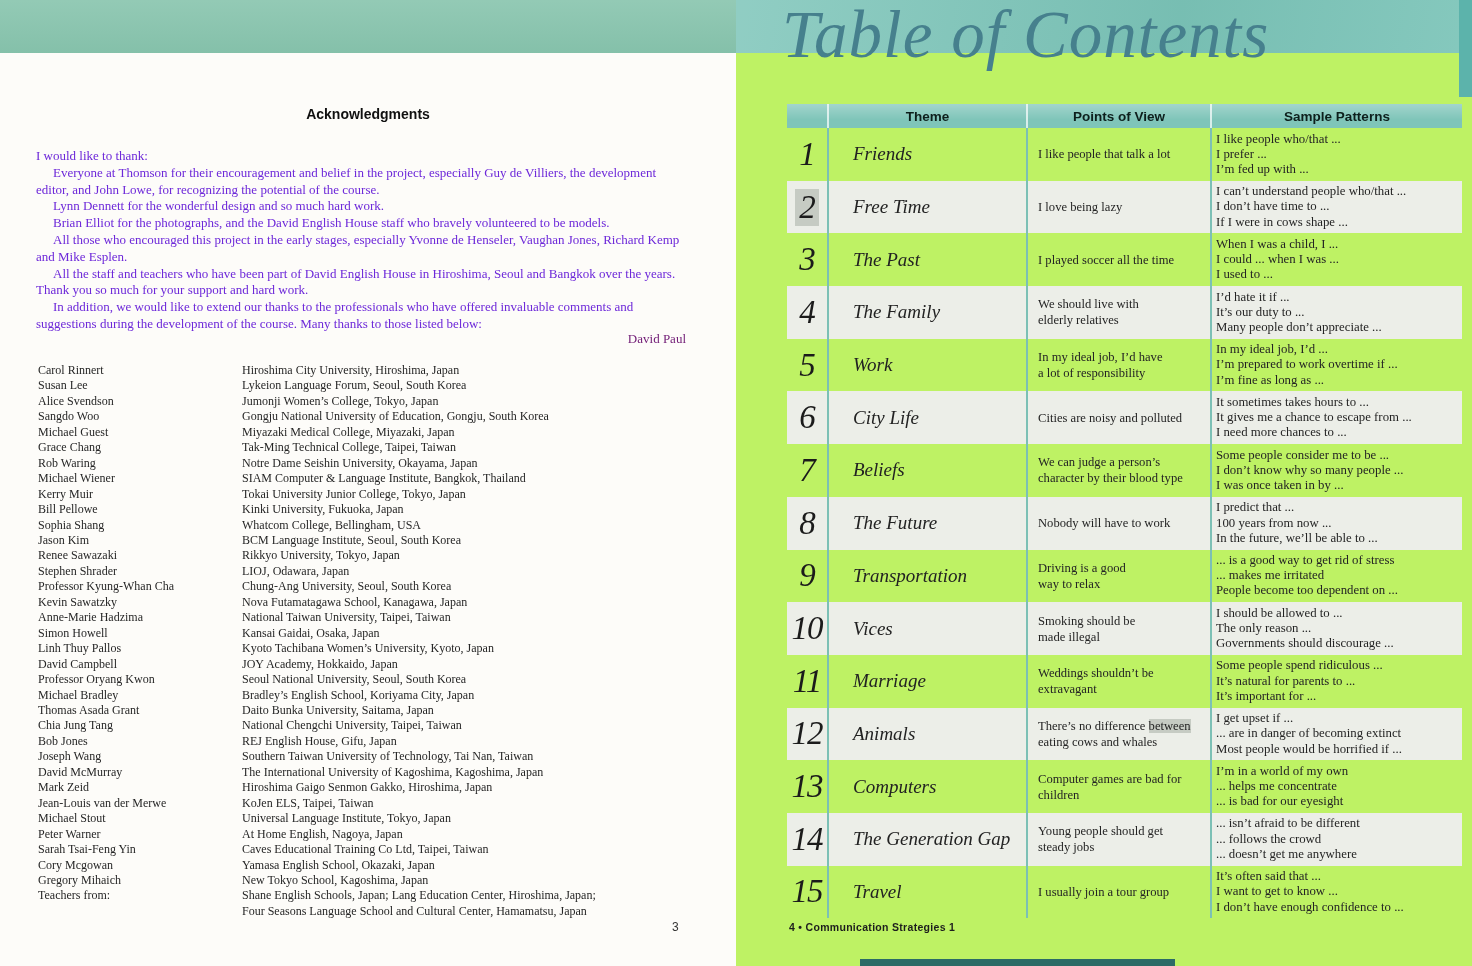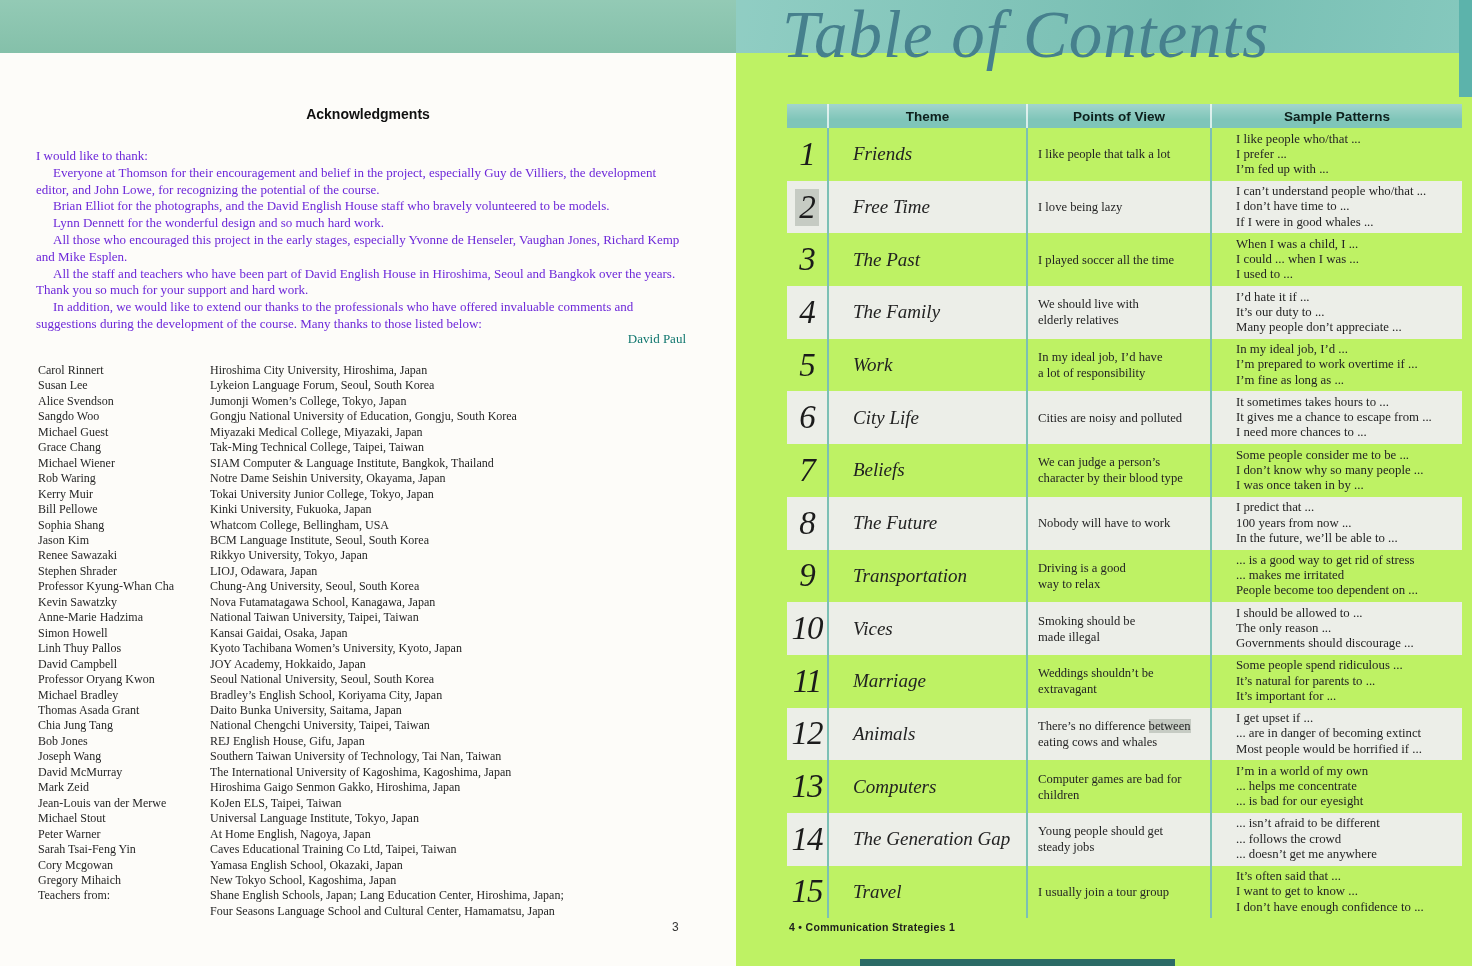--- a/index.html
+++ b/index.html
@@ -19,26 +19,26 @@
   .band-left{ position:absolute; top:0; left:0; width:736px; height:53px;
     background:var(--band-left);
     background-image:linear-gradient(rgba(255,255,255,.10), rgba(0,0,0,.02)); }
   .ack-heading{ position:absolute; top:106px; left:0; width:736px; text-align:center;
     font-family:"Liberation Sans", sans-serif; font-weight:bold; font-size:14px; color:#101010; }
   .ack-text{ position:absolute; top:148px; left:36px; width:654px;
     font-size:13px; line-height:16.8px; color:#6d28d9; }
   .ack-p{ margin:0; text-indent:17px; }
   .ack-p.no-indent{ text-indent:0; }
   .signature{ position:absolute; top:331px; left:36px; width:650px; text-align:right;
-    font-size:13px; color:#0f766e; }
+    font-size:13px; color:#701a75; }
   .credits{ position:absolute; top:363px; left:38px; width:668px;
     font-size:12px; line-height:15.45px; color:#262626; }
   .credit-row{ display:flex; }
   .credit-name{ width:172px; flex:none;font-family:Liberation Serif, serif; }
-  .credit-affil{ flex:1; }
+  .credit-affil{ flex:1;margin-left:32px; }
   .pagenum-left{ position:absolute; top:920px; left:672px;
     font-family:"Liberation Sans", sans-serif; font-size:12px; color:#333; }
 
   
   .band-right{ position:absolute; top:0; left:0; width:736px; height:53px;
     background:var(--band-right);
     background-image:linear-gradient(100deg, rgba(255,255,255,.16), rgba(0,0,0,.03) 60%, rgba(255,255,255,.08)); }
   .edge-strip{ position:absolute; top:0; left:723px; width:13px; height:97px; background:var(--edge-strip); }
   .toc-title{ position:absolute; top:-4px; left:46px; white-space:nowrap;
     font-family:"Liberation Serif", serif; font-style:italic; font-weight:400;
@@ -59,42 +59,42 @@
   .toc-row.shaded{ background:var(--row-shade); }
   .cell-num{ width:40px; display:flex; align-items:center; justify-content:center;
     font-style:italic; font-size:33px; color:#1b1b1b; letter-spacing:-1px; }
   .num-hl{ background:var(--highlight); padding:0 4px; }
   .cell-theme{ width:199px; border-left:2px solid var(--divider); display:flex; align-items:center;
     padding-left:24px; font-style:italic; font-size:19px; color:#222; }
   .cell-pov{ width:184px; border-left:2px solid var(--divider); display:flex; flex-direction:column;
     justify-content:center; padding-left:10px; font-size:12.6px; line-height:16px; color:#242424; }
   .cell-pov .line{ white-space:nowrap; }
   .cell-patterns{ width:252px; border-left:2px solid var(--divider); display:flex; flex-direction:column;
-    justify-content:center; padding-left:24px; font-size:12.8px; line-height:15.2px; color:#242424; }
+    justify-content:center; padding-left:4px; font-size:12.8px; line-height:15.2px; color:#242424; }
   .cell-patterns .line{ white-space:nowrap; }
   .hl{ background:var(--highlight); }
 
   .toc-footer{ position:absolute; left:53px; top:921px;
     font-family:"Liberation Sans", sans-serif; font-weight:bold; font-size:10.5px;
     letter-spacing:.3px; color:#1d1d1d; }
   .bottom-bar{ position:absolute; left:124px; top:959px; width:315px; height:7px; background:var(--bottom-bar); }
 </style>
 </head>
 <body>
 
 <div class="scan">
 
   <div class="page page-left">
     <div class="band-left"></div>
     <div class="ack-heading">Acknowledgments</div>
     <div class="ack-text">
         <p class="ack-p no-indent">I would like to thank:</p>
         <p class="ack-p">Everyone at Thomson for their encouragement and belief in the project, especially Guy de Villiers, the development editor, and John Lowe, for recognizing the potential of the course.</p>
+        <p class="ack-p">Lynn Dennett for the wonderful design and so much hard work.</p>
         <p class="ack-p">Brian Elliot for the photographs, and the David English House staff who bravely volunteered to be models.</p>
-        <p class="ack-p">Lynn Dennett for the wonderful design and so much hard work.</p>
         <p class="ack-p">All those who encouraged this project in the early stages, especially Yvonne de Henseler, Vaughan Jones, Richard Kemp and Mike Esplen.</p>
         <p class="ack-p">All the staff and teachers who have been part of David English House in Hiroshima, Seoul and Bangkok over the years. Thank you so much for your support and hard work.</p>
         <p class="ack-p">In addition, we would like to extend our thanks to the professionals who have offered invaluable comments and suggestions during the development of the course. Many thanks to those listed below:</p>
       </div>
     <div class="signature">David Paul</div>
     <div class="credits">
         <div class="credit-row">
           <div class="credit-name">Carol Rinnert</div>
           <div class="credit-affil">
             <div>Hiroshima City University, Hiroshima, Japan</div>
@@ -124,29 +124,29 @@
             <div>Miyazaki Medical College, Miyazaki, Japan</div>
           </div>
         </div>
         <div class="credit-row">
           <div class="credit-name">Grace Chang</div>
           <div class="credit-affil">
             <div>Tak-Ming Technical College, Taipei, Taiwan</div>
           </div>
         </div>
         <div class="credit-row">
+          <div class="credit-name">Rob Waring</div>
+          <div class="credit-affil">
+            <div>Notre Dame Seishin University, Okayama, Japan</div>
+          </div>
+        </div>
+        <div class="credit-row">
           <div class="credit-name">Michael Wiener</div>
           <div class="credit-affil">
             <div>SIAM Computer &amp; Language Institute, Bangkok, Thailand</div>
-          </div>
-        </div>
-        <div class="credit-row">
-          <div class="credit-name">Rob Waring</div>
-          <div class="credit-affil">
-            <div>Notre Dame Seishin University, Okayama, Japan</div>
           </div>
         </div>
         <div class="credit-row">
           <div class="credit-name">Kerry Muir</div>
           <div class="credit-affil">
             <div>Tokai University Junior College, Tokyo, Japan</div>
           </div>
         </div>
         <div class="credit-row">
           <div class="credit-name">Bill Pellowe</div>
@@ -340,21 +340,21 @@
             <div class="cell-num">
               <span class="num-hl">2</span>
             </div>
             <div class="cell-theme">Free Time</div>
             <div class="cell-pov">
               <div class="line">I love being lazy</div>
             </div>
             <div class="cell-patterns">
               <div class="line">I can’t understand people who/that ...</div>
               <div class="line">I don’t have time to ...</div>
-              <div class="line">If I were in good whales ...</div>
+              <div class="line">If I were in cows shape ...</div>
             </div>
           </div>
           <div class="toc-row">
             <div class="cell-num">
               <span>3</span>
             </div>
             <div class="cell-theme">The Past</div>
             <div class="cell-pov">
               <div class="line">I played soccer all the time</div>
             </div>

